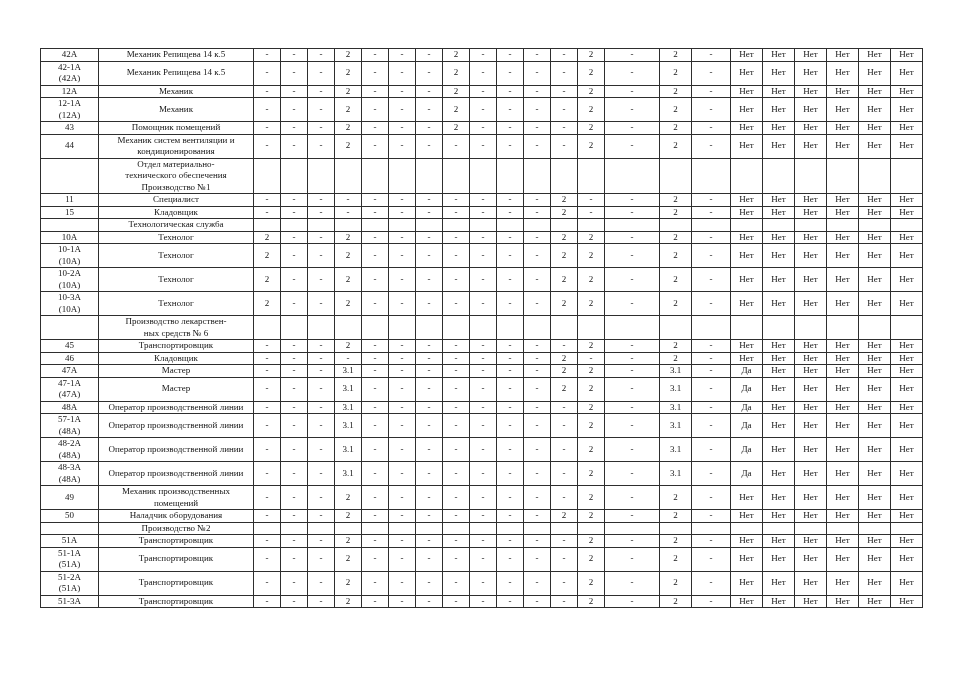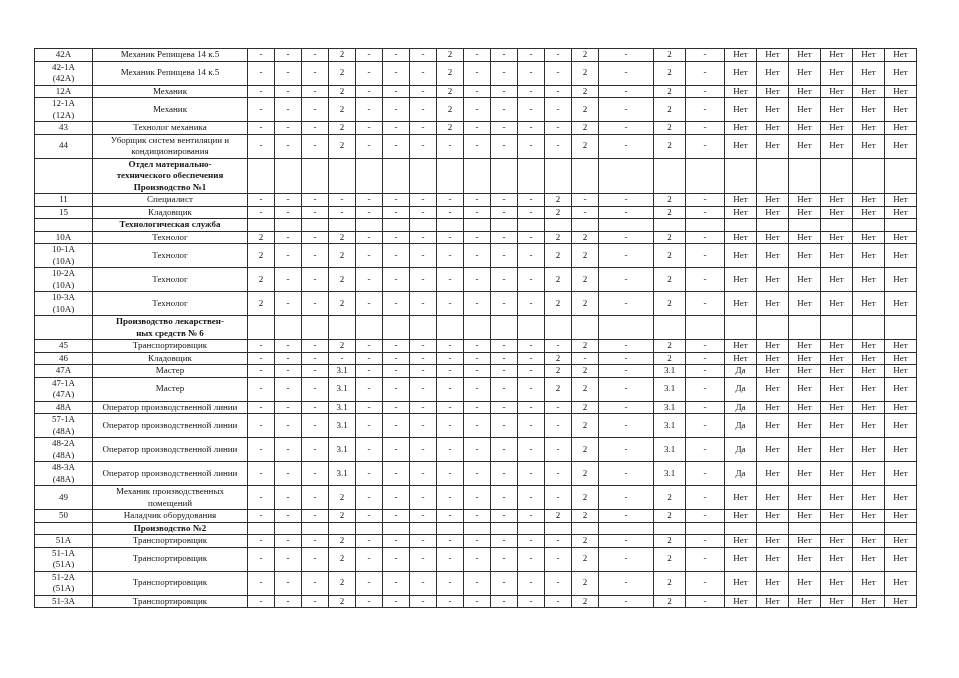--- a/index.html
+++ b/index.html
@@ -7,41 +7,41 @@
   .page {
     position: relative;
     width: 959px;
     height: 678px;
     background: #ffffff;
     overflow: hidden;
     font-family: "Liberation Serif", "DejaVu Serif", serif;
   }
   table.assessment {
     position: absolute;
-    left: 34px;
+    left: 40px;
     top: 48px;
     border-collapse: collapse;
     table-layout: fixed;
     empty-cells: show;
     border-radius: 10px;
   }
   table.assessment td {
     border: 1px solid #2e2e2e;
     text-align: center;
     vertical-align: middle;
     font-size: 9px;
     line-height: 11.5px;
     color: #161616;
     padding: 0 1px;
     overflow: hidden;
     white-space: pre-line;
     height: 12px;
   }
   table.assessment td.name { padding: 0 3px; }
-  table.assessment td.section-title { font-weight: bold; }
+  table.assessment td.section-title { font-weight: normal; }
 </style>
 </head>
 <body>
 
 <div class="page">
   <table class="assessment">
       <colgroup>
         <col style="width: 58px;">
         <col style="width: 155px;">
         <col style="width: 27px;">
@@ -169,21 +169,21 @@
           <td class="val">-</td>
           <td class="flag">Нет</td>
           <td class="flag">Нет</td>
           <td class="flag">Нет</td>
           <td class="flag">Нет</td>
           <td class="flag">Нет</td>
           <td class="flag">Нет</td>
         </tr>
         <tr>
           <td class="code">43</td>
-          <td class="name">Технолог механика</td>
+          <td class="name">Помощник помещений</td>
           <td class="val">-</td>
           <td class="val">-</td>
           <td class="val">-</td>
           <td class="val">2</td>
           <td class="val">-</td>
           <td class="val">-</td>
           <td class="val">-</td>
           <td class="val">2</td>
           <td class="val">-</td>
           <td class="val">-</td>
@@ -195,21 +195,21 @@
           <td class="val">-</td>
           <td class="flag">Нет</td>
           <td class="flag">Нет</td>
           <td class="flag">Нет</td>
           <td class="flag">Нет</td>
           <td class="flag">Нет</td>
           <td class="flag">Нет</td>
         </tr>
         <tr>
           <td class="code">44</td>
-          <td class="name">Уборщик систем вентиляции и кондиционирования</td>
+          <td class="name">Механик систем вентиляции и кондиционирования</td>
           <td class="val">-</td>
           <td class="val">-</td>
           <td class="val">-</td>
           <td class="val">2</td>
           <td class="val">-</td>
           <td class="val">-</td>
           <td class="val">-</td>
           <td class="val">-</td>
           <td class="val">-</td>
           <td class="val">-</td>

